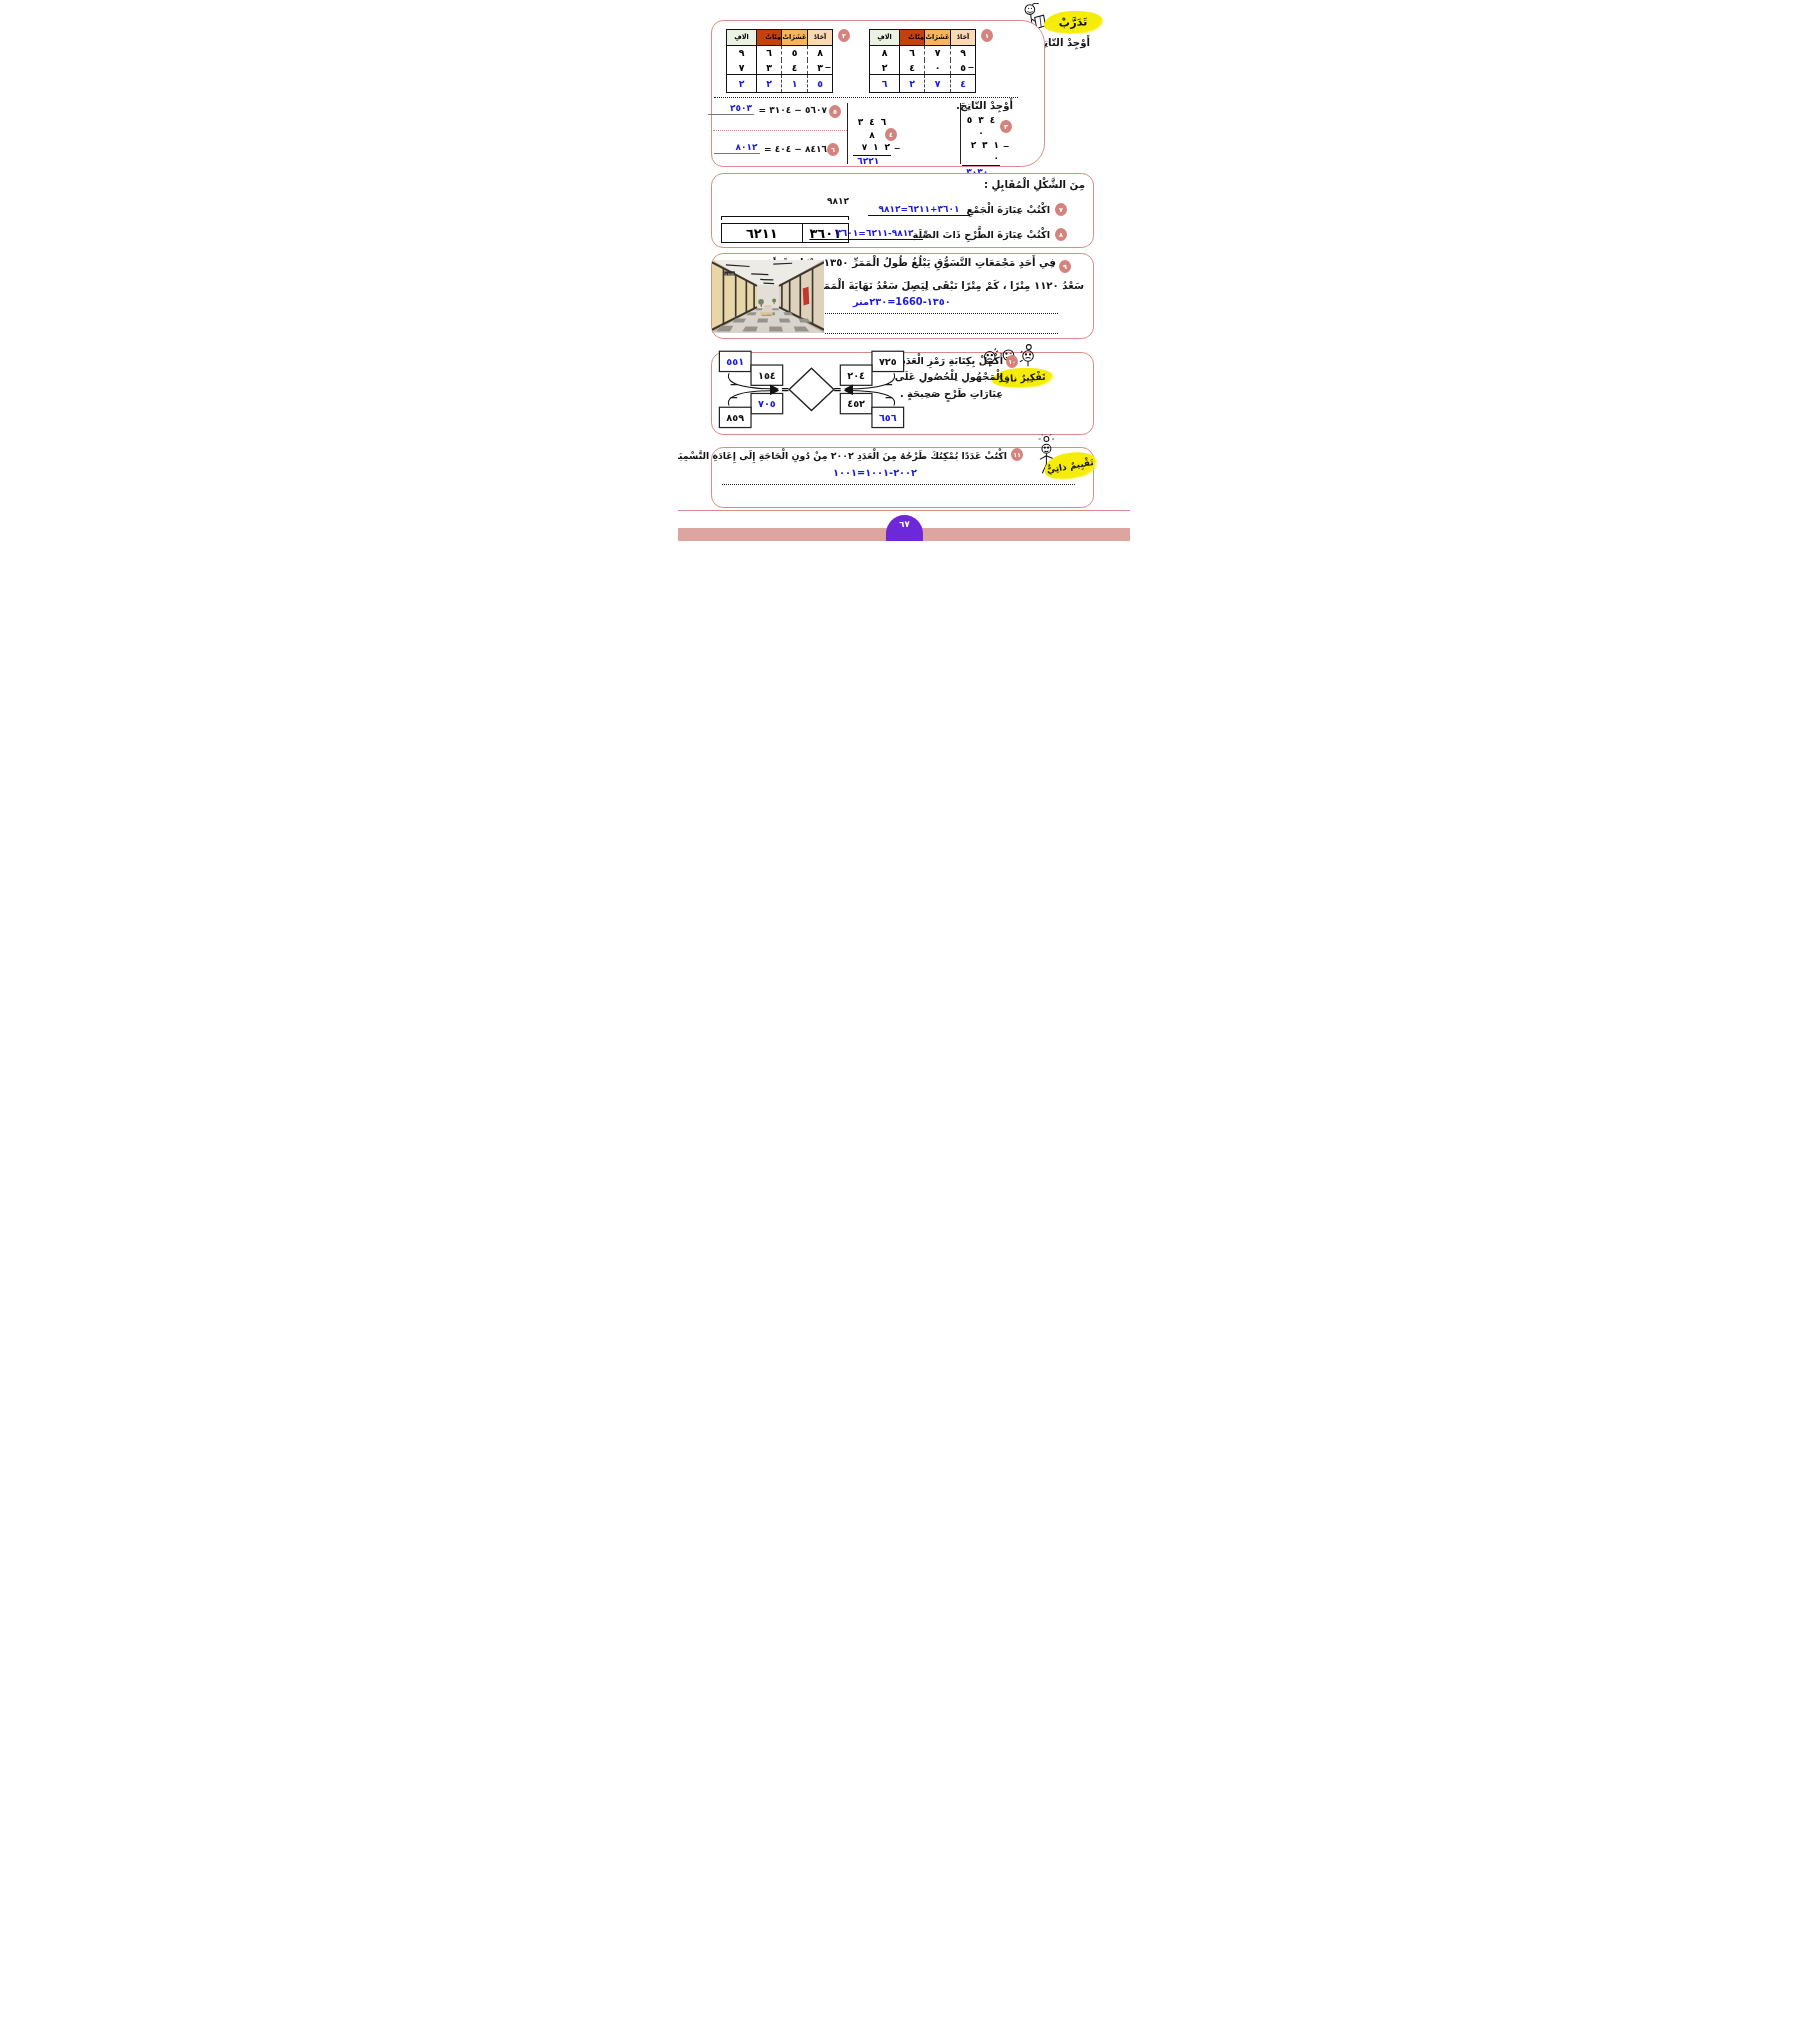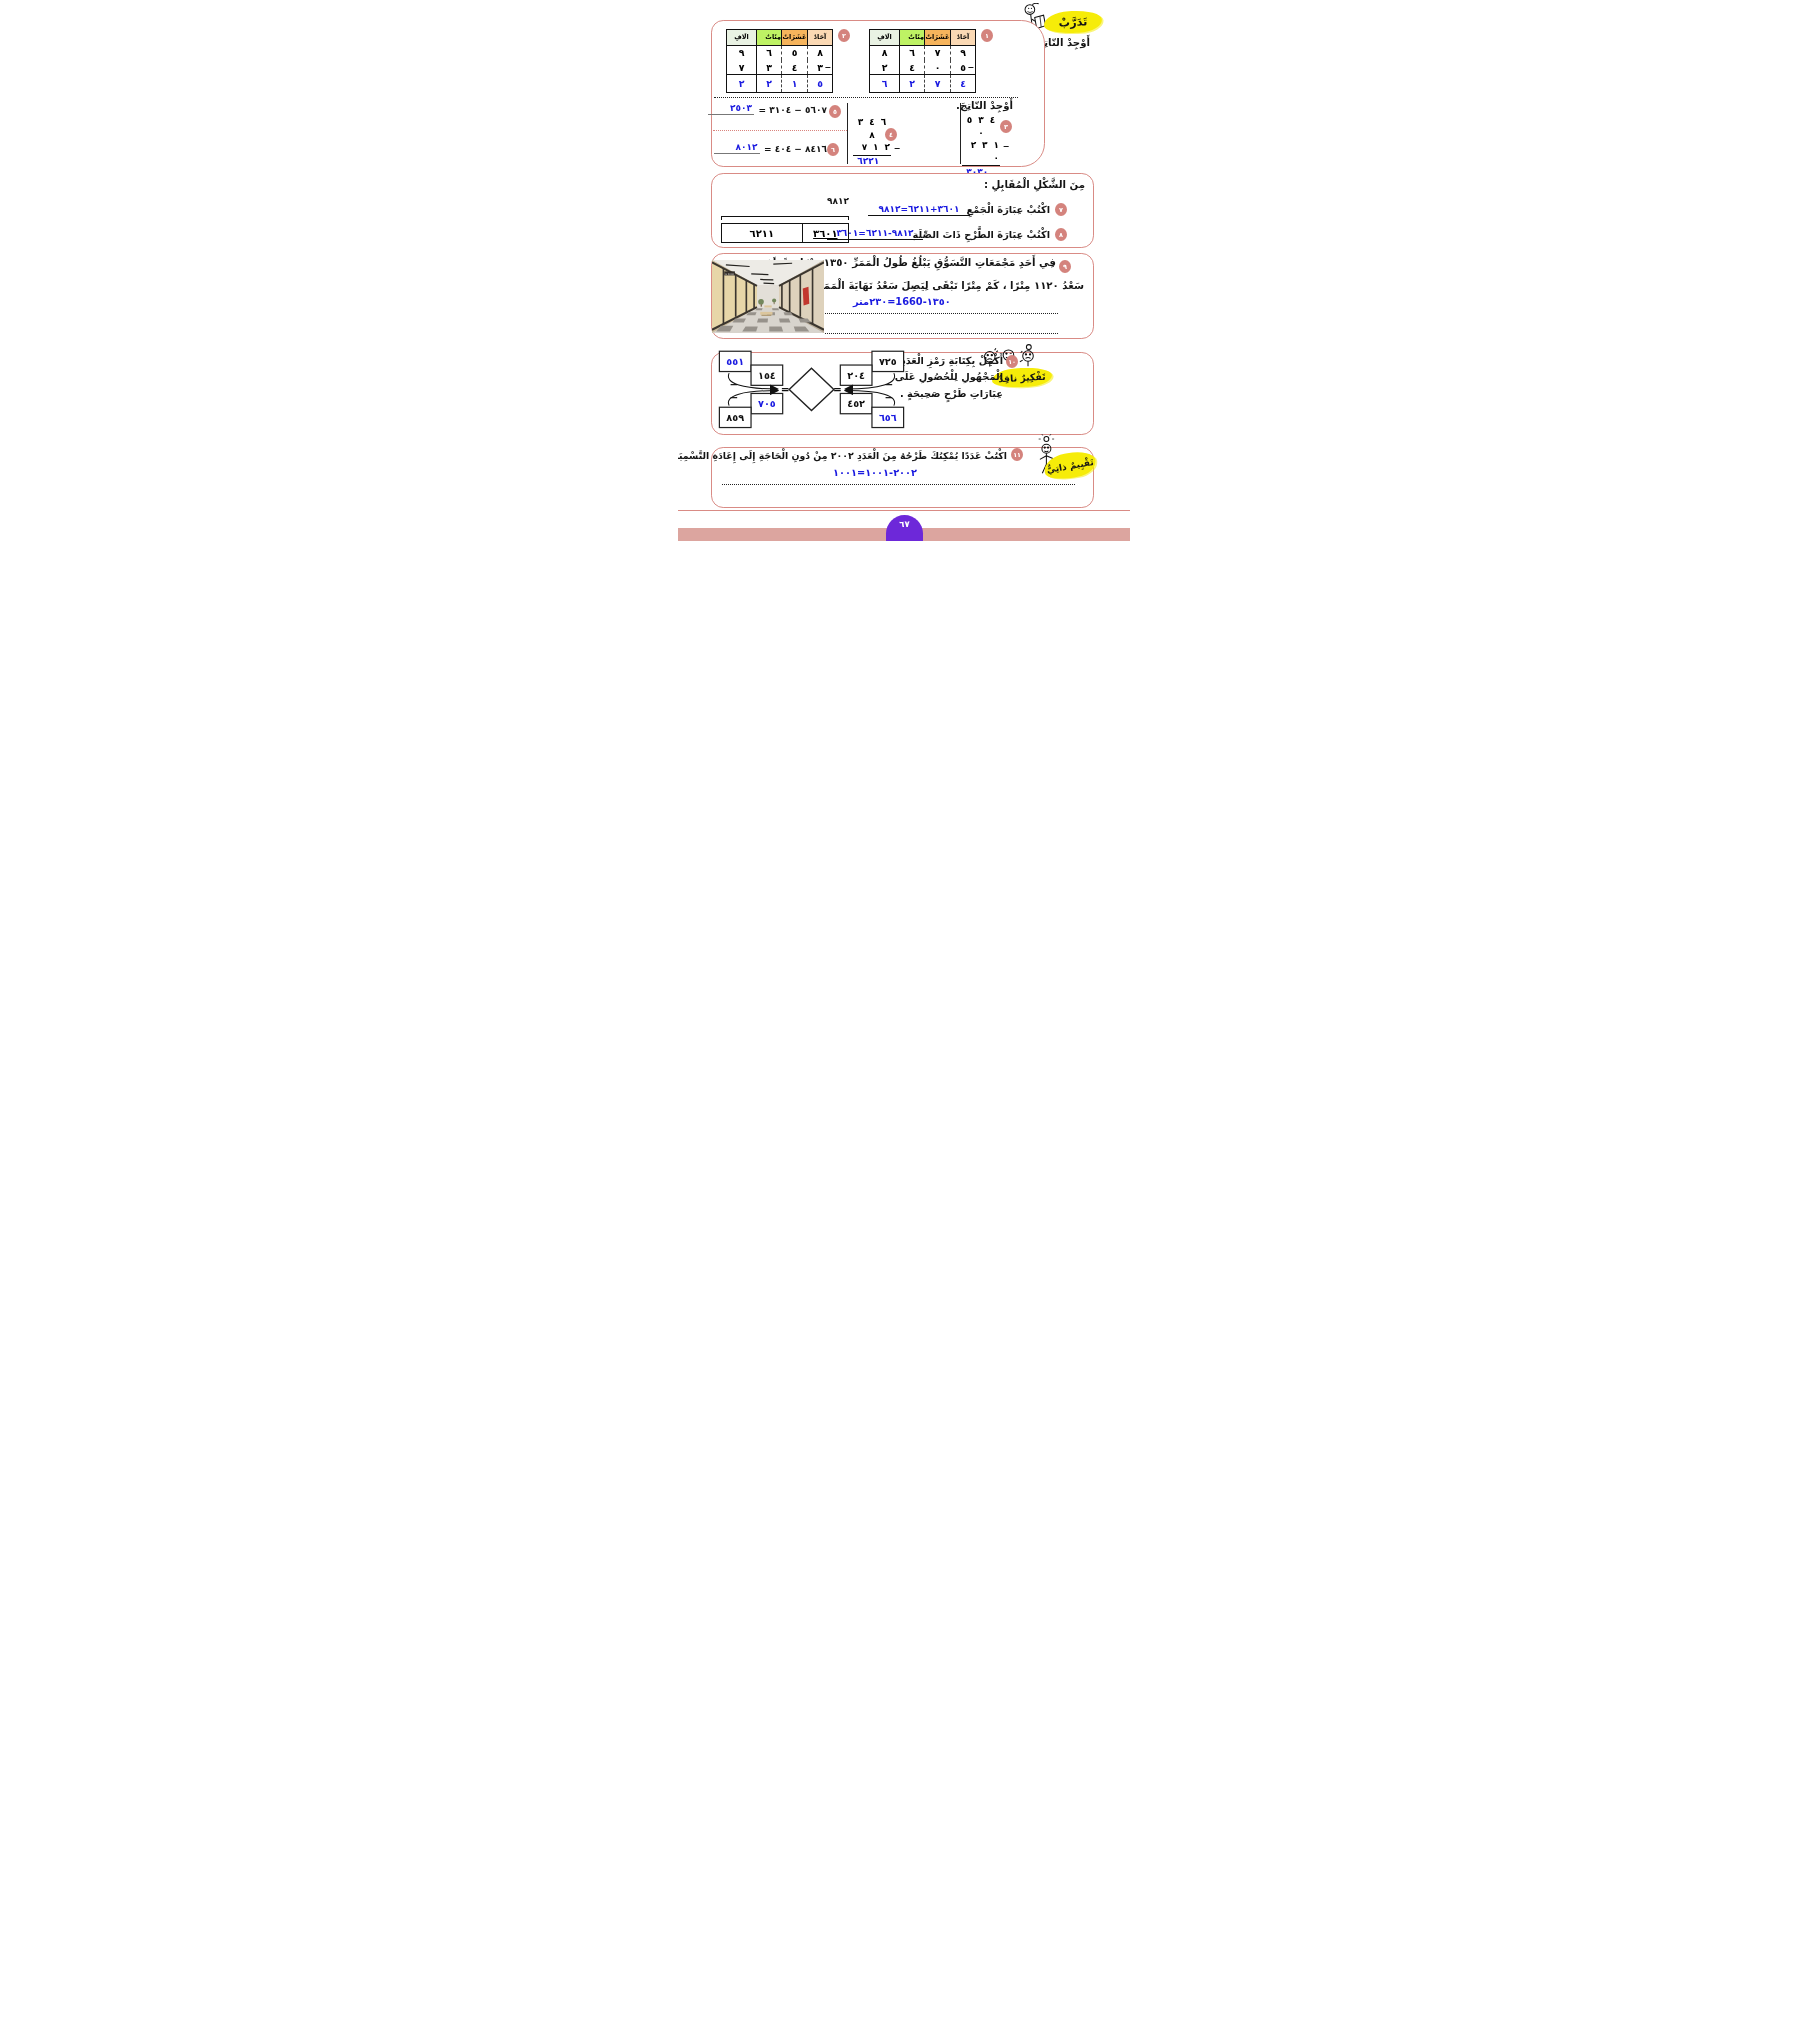--- a/index.html
+++ b/index.html
@@ -27,21 +27,21 @@
   table.pv { position:absolute; border-collapse:collapse; table-layout:fixed; background:#fff; }
   table.pv th, table.pv td { text-align:center; vertical-align:middle; }
   table.pv th { border:1.2px solid #111; font-size:6.5px; font-weight:bold; height:16.3px; }
   table.pv td { font-size:9.4px; font-weight:bold; height:14.7px; position:relative; }
   table.pv tr.ans td { border-top:1.2px solid #111; height:17.5px; }
   table.pv td:nth-child(1), table.pv td:nth-child(2) { border-left:0.8px dashed #444; }
   table.pv td:nth-child(3) { border-left:1.2px solid #111; }
   table.pv { border:1.2px solid #111; }
   .c-ones { background:#fbd9b4; width:25px; }
   .c-tens { background:#f6b45c; width:26px; }
-  .c-hund { background:#bef264; width:24px;padding-left:24px; }
+  .c-hund { background:#c2410c; width:24px;padding-left:24px; }
   .c-thou { background:#e9f2e3; width:30px; }
   .minus-pos { position:absolute; right:0.8px; top:50%; transform:translateY(-55%); font-size:8.1px; }
 
   
   .vsub { position:absolute; width:36px; direction:ltr; text-align:center; font-weight:bold; }
   .vsub .row { font-size:9px; line-height:12.6px; word-spacing:2.8px; position:relative; }
   .vsub .row.sub { text-align:right; }
   .vsub .row .vminus { position:absolute; right:-10.6px; top:0.4px; font-size:8.1px; }
   .vsub .bar { border-top:1.2px solid #111; width:106%; margin:0.8px 0 0.4px -3%; }
   .vsub .res { font-size:9px; letter-spacing:1.6px; color:#1b1be0; transform:translateX(-3.7px); }
@@ -56,21 +56,21 @@
 
   .dotline { position:absolute; border-top:1.2px dotted #222; height:0; }
   .dotline.red { border-top:1.2px dotted #d9847e; }
   .vdiv { position:absolute; width:0.8px; background:#222; }
 
   
   .bm-total { position:absolute; text-align:right; font-size:9px; font-weight:bold; color:#151515; }
   .bm-bracket { position:absolute; height:3.7px; border:1px solid #111; border-bottom:none;
                 border-left:1px solid #111; border-right:1px solid #111; }
   .bm-parts { position:absolute; display:flex; direction:ltr; border:1.2px solid #111; background:#fff; }
-  .bm-parts div { display:flex; align-items:center; justify-content:center; font-size:10px; font-weight:bold; }
+  .bm-parts div { display:flex; align-items:center; justify-content:center; font-size:13px; font-weight:bold; }
   .bm-left { width:64%; border-right:1px solid #111; }
   .bm-right { width:36%;text-decoration:underline; }
 
   
   .foot-line { position:absolute; left:0; top:510px; width:452px; height:1.2px; background:#d98b85; }
   .foot-band { position:absolute; left:0; top:528px; width:452px; height:13px; background:#dca59f; }
   .foot-arch { position:absolute; left:208px; top:515px; width:37px; height:26.5px; background:#6d28d9;
                border-radius:19px 19px 0 0; display:flex; align-items:flex-start; justify-content:center; }
   .foot-arch span { color:#fff; font-size:8.5px; font-weight:bold; margin-top:4.1px; }
 

